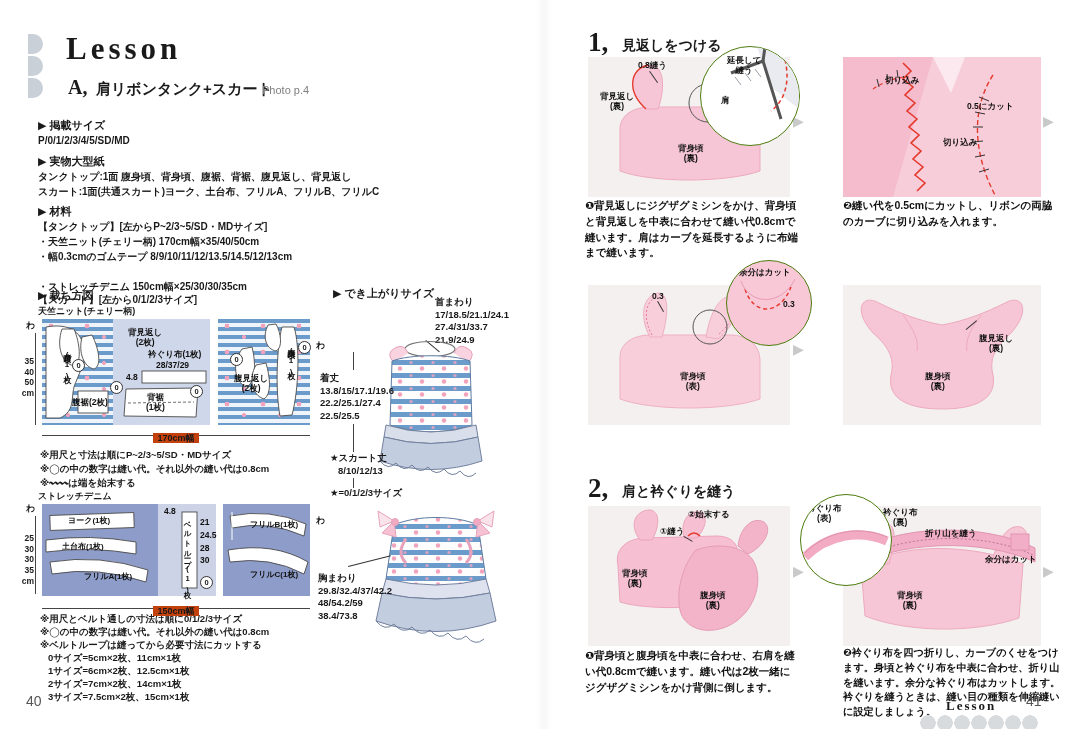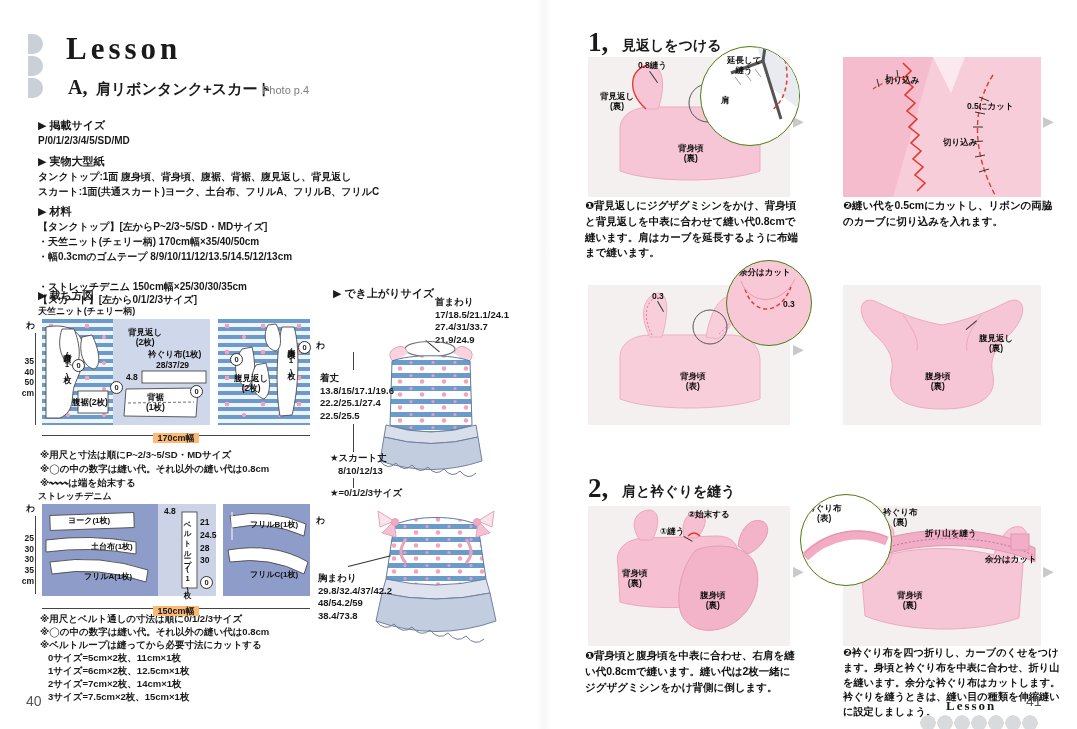--- a/index.html
+++ b/index.html
@@ -28,21 +28,21 @@
   .dbox{position:absolute;}
   .panel{position:absolute;top:0;height:100%;}
   .striped{background-image:
       radial-gradient(circle 2.4px at 9px 7px, #f0a3bd 2.3px, rgba(0,0,0,0) 2.6px),
       radial-gradient(circle 2px at 26px 18px, #f0a3bd 1.9px, rgba(0,0,0,0) 2.2px),
       repeating-linear-gradient(180deg,#6b9bca 0 4px,#eef4f9 4px 8px);
       background-size:36px 26px,36px 26px,auto;}
   .lav{background:#cfd7ea;} .lav2{background:#ccd3e6;} .denim{background:#8d9cc8;}
   .warrow{position:absolute;text-align:center;}
   .warrow .hl{left:0;right:0;top:8px;}
-  .warrow span{position:relative;z-index:2;background:#fdba74;padding:0 4px;font-size:9px;font-weight:600;}
+  .warrow span{position:relative;z-index:2;background:#c2410c;padding:0 4px;font-size:9px;font-weight:600;}
   .deco{position:absolute;left:28px;top:34px;}
   .deco span{display:block;width:15px;height:20px;background:#c9d0d8;border-radius:0 10px 10px 0;margin-bottom:2px;}
   .scallops{position:absolute;left:920px;top:714px;width:118px;height:15px;
       background-image:radial-gradient(circle 8px at 8px 9px,#d8dbde 7.5px,rgba(0,0,0,0) 8px);
       background-size:17px 17px;background-repeat:repeat-x;}
   .gutter{position:absolute;left:536px;top:0;width:16px;height:729px;
       background:linear-gradient(90deg,rgba(0,0,0,0),rgba(90,95,110,0.05),rgba(0,0,0,0));}
   svg{position:absolute;left:0;top:0;}
 </style>
 </head>
@@ -150,21 +150,21 @@
           <rect x="8" y="10" width="84" height="15" transform="rotate(-2 50 17)"></rect>
           <path d="M4,36 Q48,30 94,38 L94,50 Q48,42 4,48 Z"></path>
           <path d="M8,58 Q58,50 106,66 L104,78 Q56,62 10,70 Z"></path>
           <rect x="140" y="8" width="15" height="76"></rect>
           <path d="M188,12 Q228,4 264,20 L262,32 Q226,16 190,24 Z"></path>
           <path d="M186,46 Q232,38 266,58 L262,70 Q228,52 188,58 Z"></path>
         </g>
         <line x1="190" y1="8" x2="190" y2="36" stroke="#fff" stroke-width="1"></line>
       </svg>
       <div class="lbl" style="left:26px;top:12px;font-size:8px;">ヨーク(1枚)</div>
-      <div class="lbl" style="left:20px;top:38px;font-size:8px;margin-left:29px;">土台布(1枚)</div>
+      <div class="lbl" style="left:20px;top:38px;font-size:8px;">土台布(1枚)</div>
       <div class="lbl" style="left:42px;top:68px;font-size:8px;">フリルA(1枚)</div>
       <div class="lbl" style="left:122px;top:2px;">4.8</div>
       <div class="lbl vert" style="left:141px;top:12px;font-size:7.5px;">ベルトループ(1枚)</div>
       <div class="lbl" style="left:158px;top:12px;text-align:left;line-height:1.5;">21
 24.5
 28
 30</div>
       <span class="zero" style="left:158px;top:72px;">0</span>
       <div class="lbl" style="left:208px;top:16px;font-size:8px;">フリルB(1枚)</div>
       <div class="lbl" style="left:208px;top:66px;font-size:8px;">フリルC(1枚)</div>

